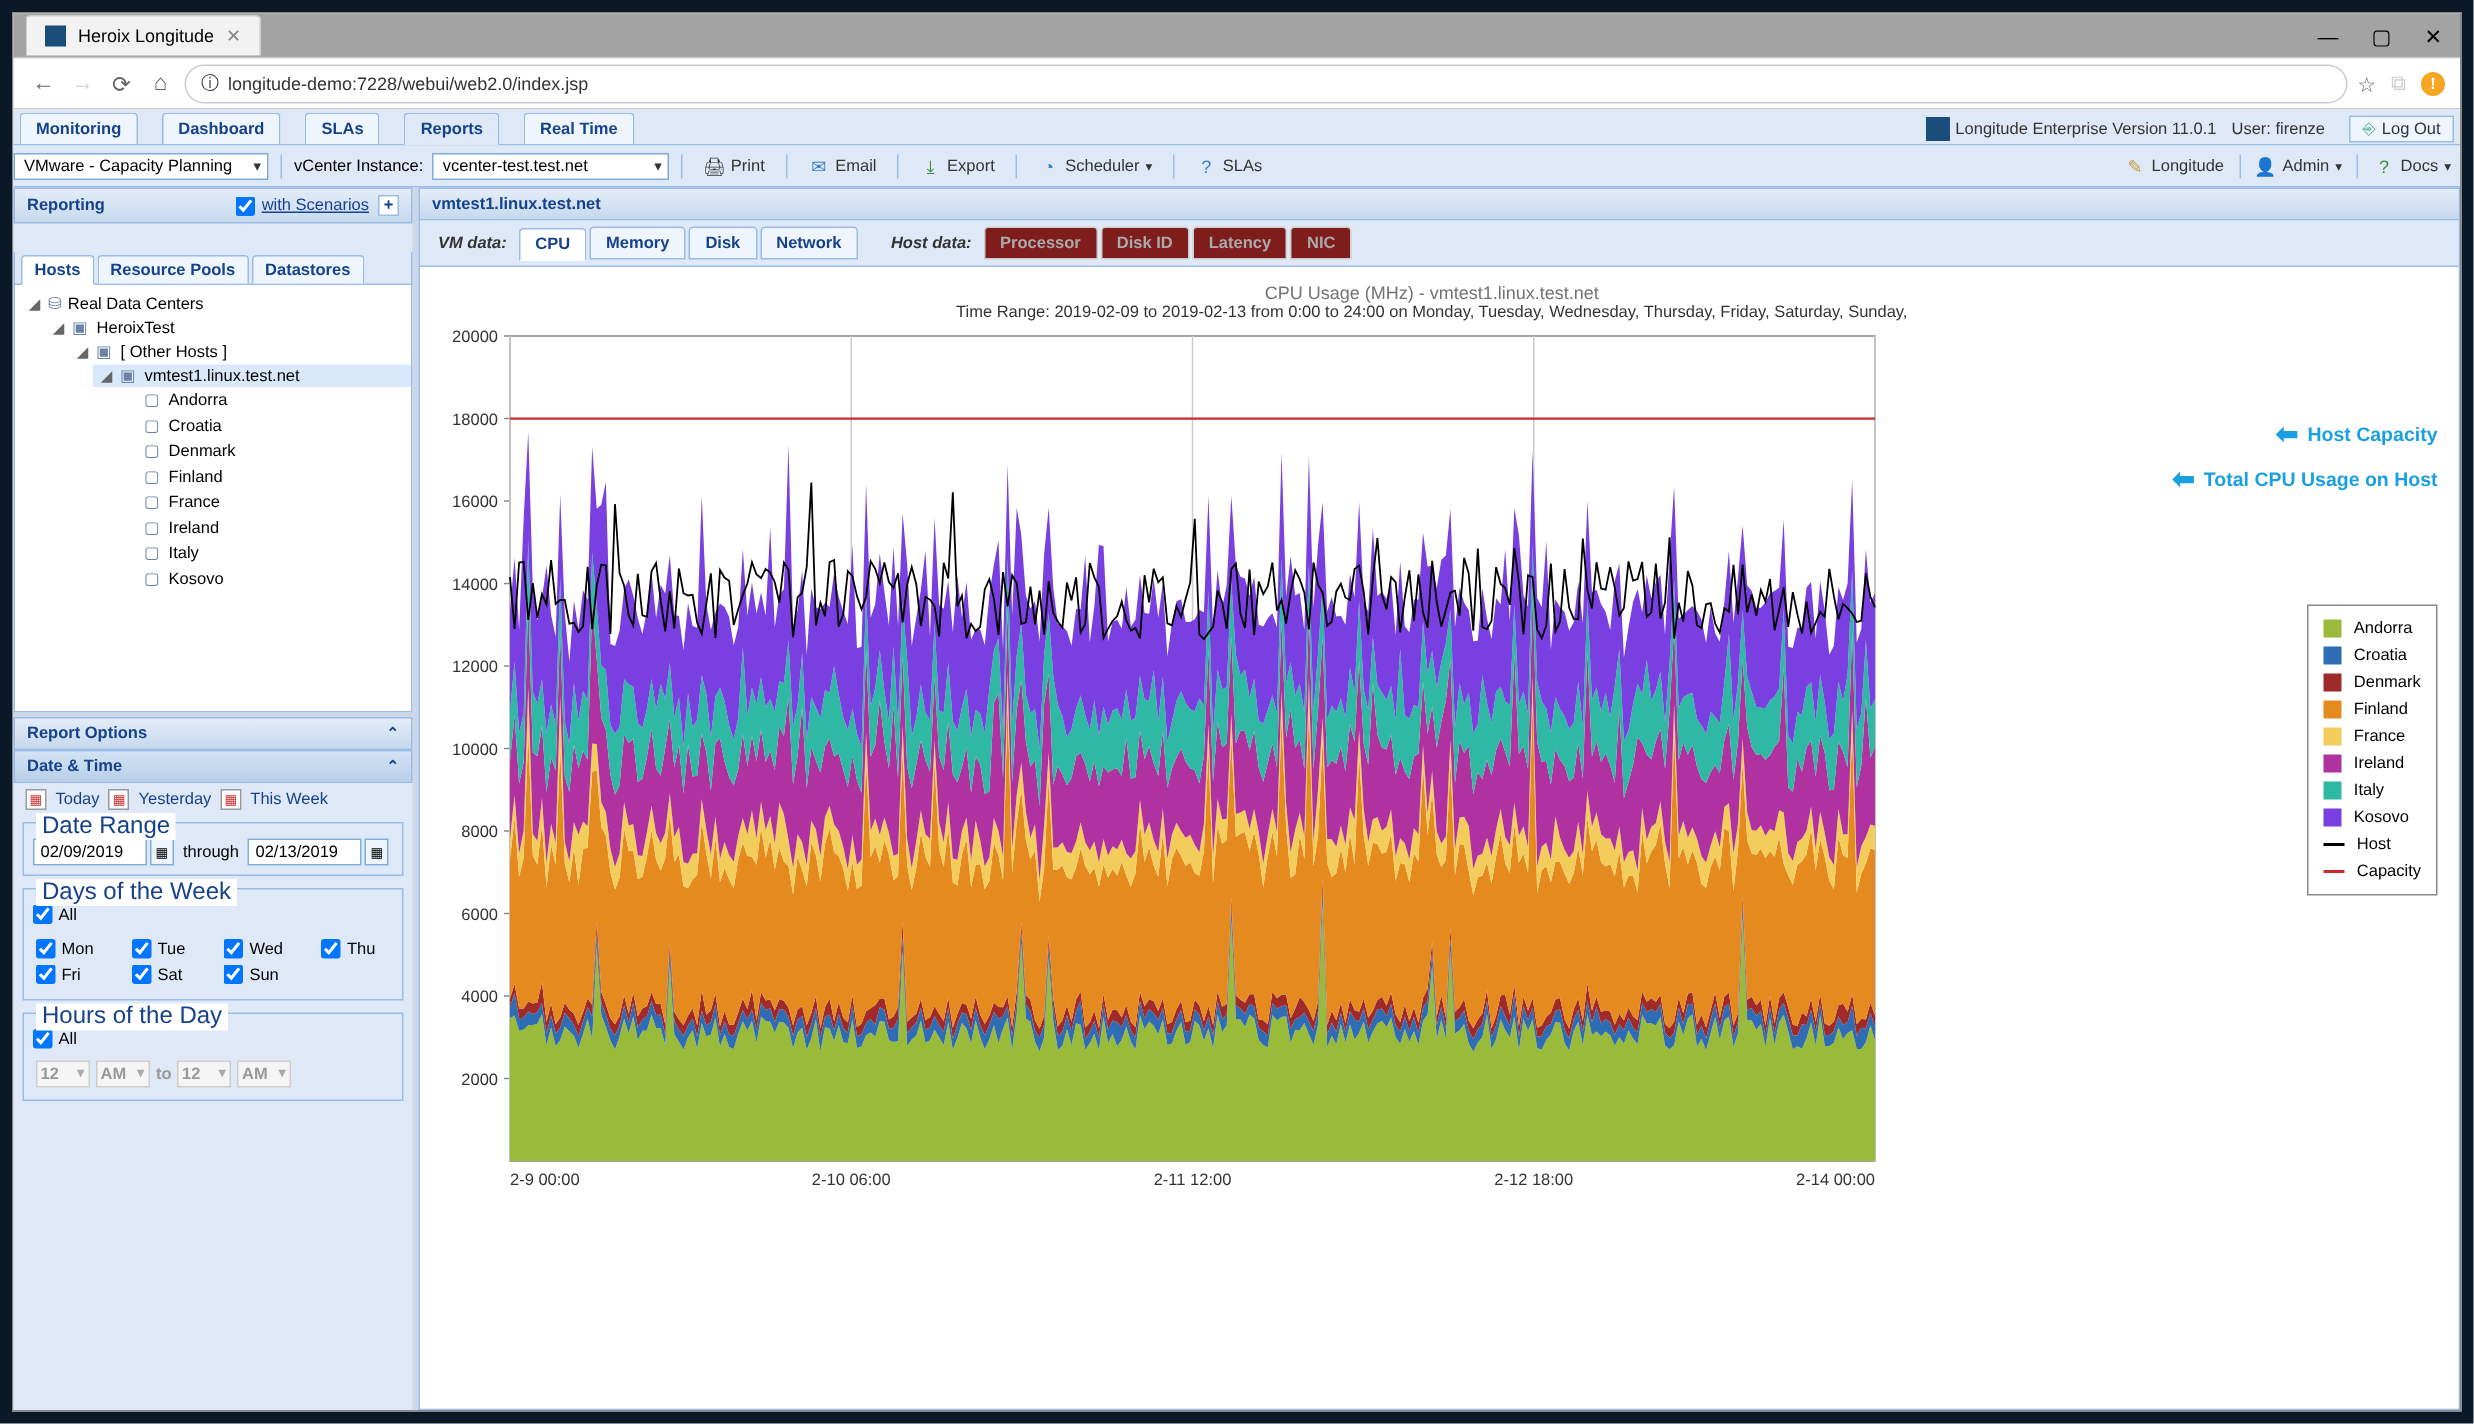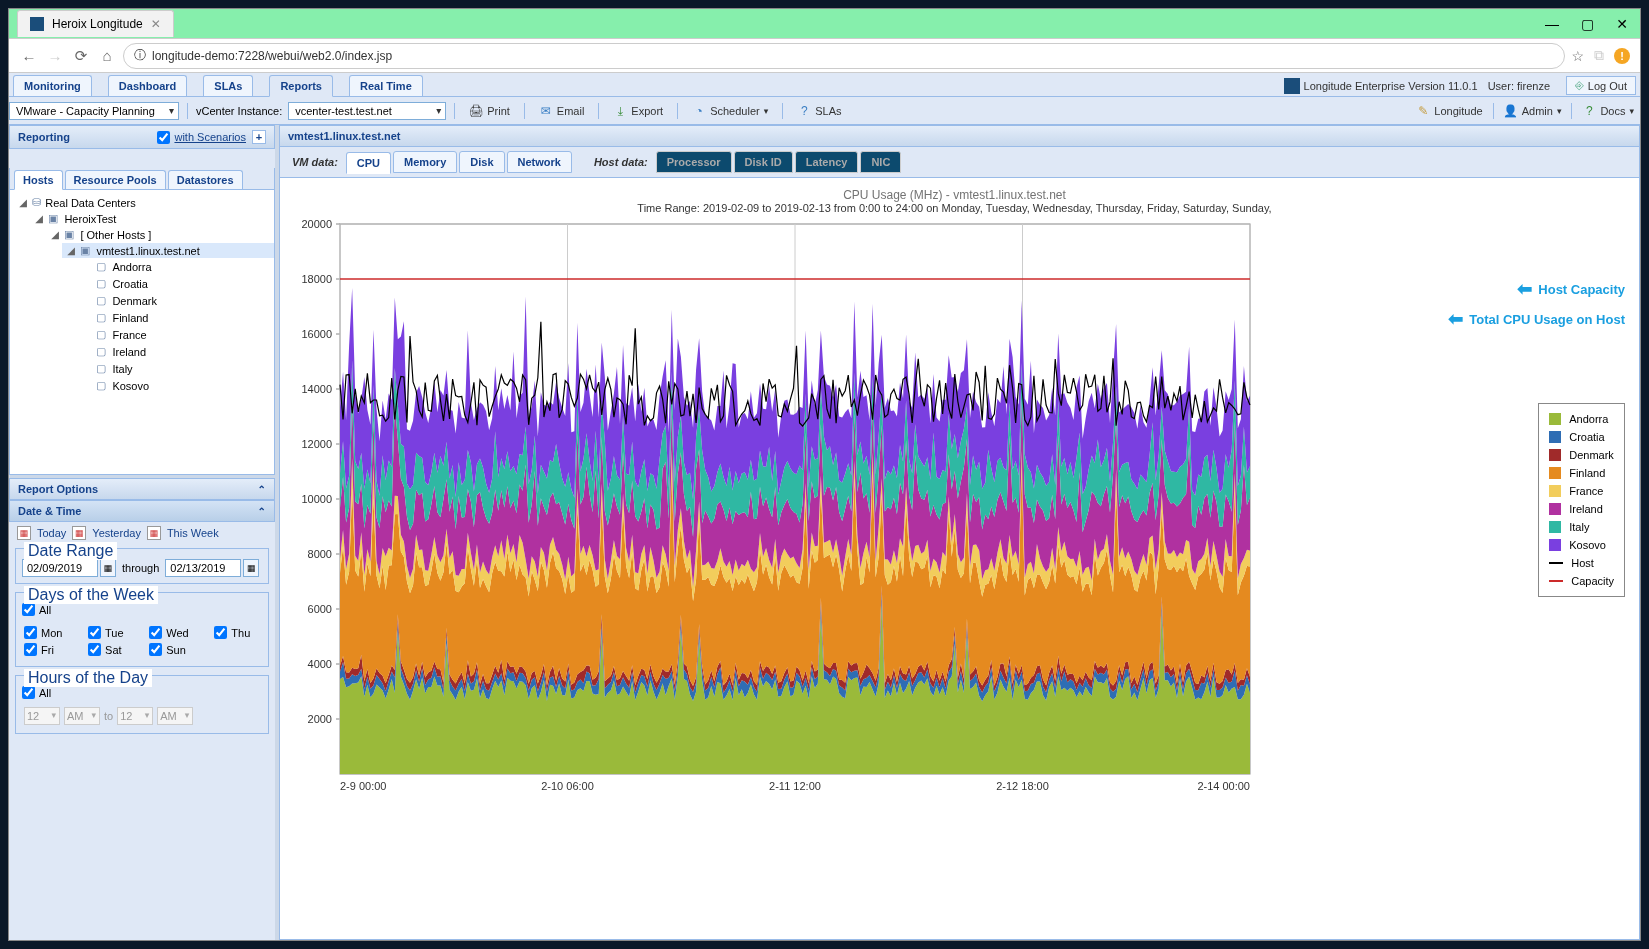--- a/index.html
+++ b/index.html
@@ -1,18 +1,18 @@
 <!DOCTYPE html>
 <html><head>
 <meta charset="utf-8">
 <style>
 * { box-sizing: border-box; margin: 0; padding: 0; font-family: Arial, Helvetica, sans-serif; }
 body { background: #0a1828; width: 1649px; height: 949px; overflow: hidden; font-size: 12px; }
 .window { position: absolute; top: 8px; left: 8px; right: 8px; bottom: 8px; background: #fff; border: 1px solid #888; display: flex; flex-direction: column; }
-.titlebar { height: 30px; background: #86efac; display: flex; align-items: center; border-bottom: 1px solid #ccc; }
+.titlebar { height: 30px; background: #a3a3a3; display: flex; align-items: center; border-bottom: 1px solid #ccc; }
 .tab-chrome { display: flex; align-items: center; height: 100%; padding-left: 8px; }
 .browser-tab { display: flex; align-items: center; gap: 8px; padding: 6px 12px; background: #f2f2f2; border: 1px solid #ccc; border-bottom: none; border-radius: 3px 3px 0 0; font-size: 12px; }
 .browser-tab .favicon { width: 14px; height: 14px; background: #1a4d7a; display: inline-block; }
 .win-controls { margin-left: auto; display: flex; gap: 22px; padding-right: 12px; font-size: 14px; }
 .win-controls span { cursor: pointer; font-family: "Segoe UI Symbol", sans-serif; }
 .addrbar { height: 34px; display: flex; align-items: center; gap: 6px; padding: 0 10px; border-bottom: 1px solid #ccc; background: #fff; }
 .navbtn { width: 20px; height: 20px; display: flex; align-items: center; justify-content: center; color: #666; cursor: pointer; font-size: 15px; }
 .url-field { flex: 1; height: 26px; border: 1px solid #ccc; border-radius: 13px; padding: 0 10px; display: flex; align-items: center; gap: 6px; color: #333; }
 .addr-icons { display: flex; gap: 10px; align-items: center; font-size: 14px; color: #555; }
 .star { color: #666; }
@@ -49,30 +49,30 @@
 .options-panel { border-top: 3px solid #ccd8e8; display: flex; flex-direction: column; flex: 1; }
 .fieldset-like { border: 1px solid #99bbe8; margin: 4px 6px; padding: 10px 6px 6px; font-size: 11px; position: relative; background:#dfe8f6;}
 .fieldset-like .legend { position: absolute; top: -7px; left: 8px; background: #ffffff; padding: 0 4px; color: #15428b; font-size:16px;}
 .datetime-row { display: flex; gap: 6px; align-items: center; padding: 4px 8px; font-size:11px;}
 .datetime-row .cal { width:14px; height:14px; background:#fff; border:1px solid #999; display:inline-flex; align-items:center; justify-content:center; font-size:9px; color:#c33;}
 .date-input { width: 76px; border: 1px solid #7eadd9; padding: 2px 4px; font-size:11px; background:#fff;}
 .date-wrap { display:flex; align-items:center; gap:2px;}
 .date-pick { width:16px; height:18px; border:1px solid #7eadd9; background:#eff5fd; display:flex; align-items:center; justify-content:center; font-size:9px; cursor:pointer;}
 .dow-grid { display: grid; grid-template-columns: repeat(4, auto); gap: 4px 16px; padding: 4px 2px; }
 .dow-grid label { display: flex; align-items: center; gap: 4px; font-size: 11px; }
-.time-sel { display: flex; align-items:center; gap: 4px; padding: 2px;}
+.time-sel { display: flex; align-items:center; gap: 4px; padding: 2px; font-weight: bold;}
 .time-sel .sel { width:36px; border:1px solid #ccc; padding:2px; background:#f5f5f5; color:#999; position:relative; text-align:left; font-size:11px;}
 .time-sel .sel::after{content:"▾"; position:absolute; right:3px; color:#aaa; font-size:9px;}
 .main-pane { flex: 1; display: flex; flex-direction: column; border: 1px solid #99bbe8; margin: 0; }
 .main-title { background: linear-gradient(#e4edf9, #c7d8ed); padding: 4px 8px; color: #15428b; font-weight: bold; font-size: 11px; border-bottom: 1px solid #99bbe8; }
 .data-tabs { display: flex; align-items: center; gap: 2px; padding: 4px 6px; background: #dfe8f6; border-bottom: 1px solid #99bbe8; font-size: 11px; }
 .data-tabs .lbl { font-style: italic; font-weight: bold; color: #333; padding: 0 6px; }
 .dtab { padding: 4px 10px; border: 1px solid #99bbe8; border-radius: 3px 3px 0 0; background: #eff5fd; color:#15428b; font-weight:bold; cursor:pointer;}
 .dtab.active { background: #fff; border-bottom:1px solid #fff; margin-bottom:-1px;}
-.dtab.disabled { color: #aaa; background:#0c4a6e; border-color:#ccc; cursor:default;}
+.dtab.disabled { color: #aaa; background:#7f1d1d; border-color:#ccc; cursor:default;}
 .chart-area { flex: 1; background: #fff; position: relative; padding: 10px 10px 10px 0; }
 .chart-titles { text-align: center; font-size: 12px; color: #737373; }
 .chart-sub { font-size: 11px; color: #333; }
 .annot { position:absolute; display:flex; align-items:center; gap:6px; color:#1a9fe0; font-weight:bold; font-size:13px;}
 .annot .arrow { font-size:18px;}
 .legend-box { position:absolute; right:14px; top:225px; border:1px solid #888; background:#fff; padding:6px 10px; font-size:11px;}
 .legend-row { display:flex; align-items:center; gap:8px; padding:3px 0; }
 .legend-swatch { width:12px; height:12px; }
 .legend-line { width:14px; height:2px;}
 svg.chart { display:block; }

